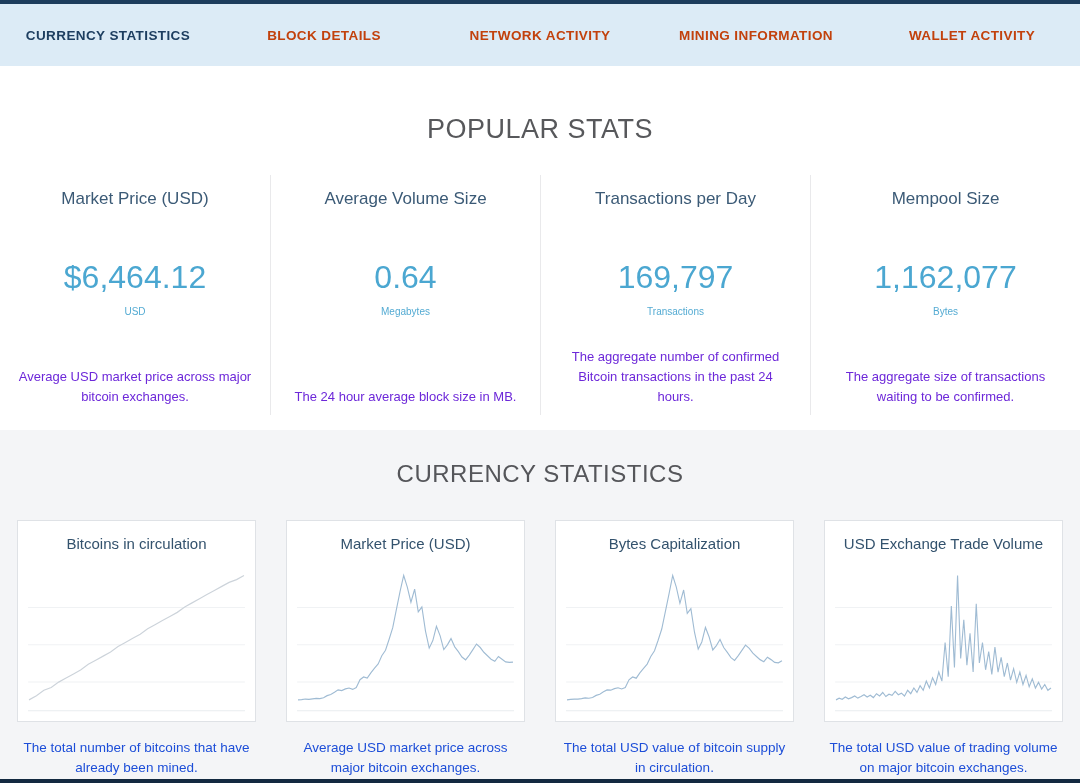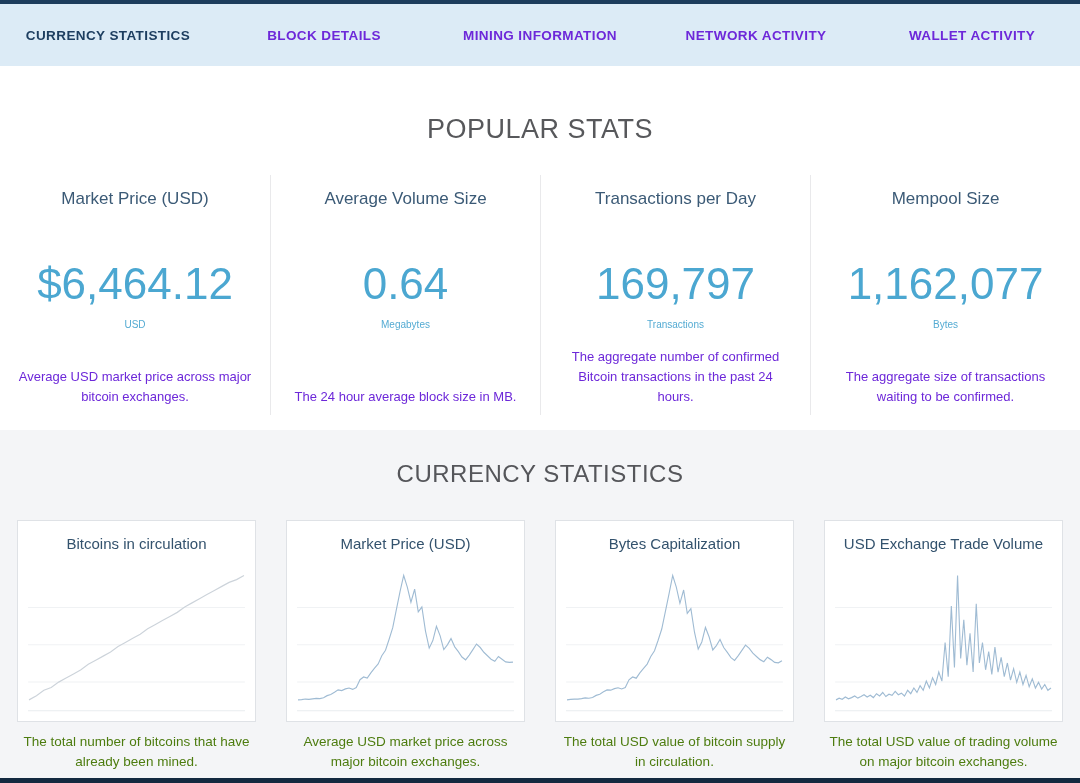--- a/index.html
+++ b/index.html
@@ -17,42 +17,42 @@
     flex:none;
     height:66px;
     border-top:4px solid #1c3c5c;
     background:#dcebf6;
   }
   .tabs { display:flex; height:100%; }
   .tab {
     flex:1;
     display:flex; align-items:center; justify-content:center;
     font-size:13.5px; font-weight:700; letter-spacing:.4px;
-    color:#6d28d9; cursor:pointer; text-decoration:none; user-select:none;
+    color:#c2410c; cursor:pointer; text-decoration:none; user-select:none;
   }
   .tab.active { color:#1d3e60; }
 
   
   .popular-section { flex:none; height:364px; padding-top:48px; }
   .section-title {
     text-align:center; font-weight:400; color:#57585b;
     font-size:27px; letter-spacing:.5px;
   }
   .stats-row {
     display:grid; grid-template-columns:repeat(4,1fr);
     margin-top:30px;
   }
   .stat-col {
     height:240px; padding:0 18px;
     display:flex; flex-direction:column; align-items:center;
     text-align:center; border-left:1px solid #e9e9eb;
   }
   .stat-col:first-child { border-left:none; }
   .stat-title { font-size:17px; color:#3b5a76; margin-top:14px; }
-  .stat-value { font-size:44px; color:#4ba7d1; margin-top:50px; }
+  .stat-value { font-size:32px; color:#4ba7d1; margin-top:50px; }
   .stat-unit  { font-size:10px; color:#54abd3; margin-top:10px; }
   .stat-desc  {
     font-size:13px; color:#6d28d9; line-height:1.55;
     margin-top:auto; margin-bottom:8px; max-width:300px;
   }
 
   
   .currency-section { flex:1; background:#f4f5f7; padding-top:30px; }
   .currency-section .section-title { font-size:24px; color:#55565a; }
   .charts-row {
@@ -60,36 +60,36 @@
     padding:0 17px; margin-top:32px;
   }
   .chart-cell { text-align:center; }
   .chart-card {
     background:#ffffff; border:1px solid #dfe2e6; height:202px;
     padding:14px 8px 8px; display:flex; flex-direction:column; cursor:pointer;
   }
   .chart-title { font-size:15px; color:#33526d; }
   .chart-svg { flex:1; width:100%; margin-top:6px; }
   .chart-desc {
-    font-size:13.5px; color:#4d7c0f; line-height:1.5;
-    margin-top:10px; padding:0 4px;
+    font-size:13.5px; color:#1d4ed8; line-height:1.5;
+    margin-top:16px; padding:0 4px;
   }
 
   
   .bottombar { flex:none; height:5px; background:#132940; }
 </style>
 </head>
 <body>
 
 <header class="topbar">
   <nav class="tabs" id="nav-tabs">
       <a class="tab active">CURRENCY STATISTICS</a>
       <a class="tab">BLOCK DETAILS</a>
+      <a class="tab">NETWORK ACTIVITY</a>
       <a class="tab">MINING INFORMATION</a>
-      <a class="tab">NETWORK ACTIVITY</a>
       <a class="tab">WALLET ACTIVITY</a>
     </nav>
 </header>
 
 <section class="popular-section">
   <h1 class="section-title">POPULAR STATS</h1>
   <div class="stats-row" id="stats-row">
   <div class="stat-col">
     <div class="stat-title">Market Price (USD)</div>
     <div class="stat-value">$6,464.12</div>

